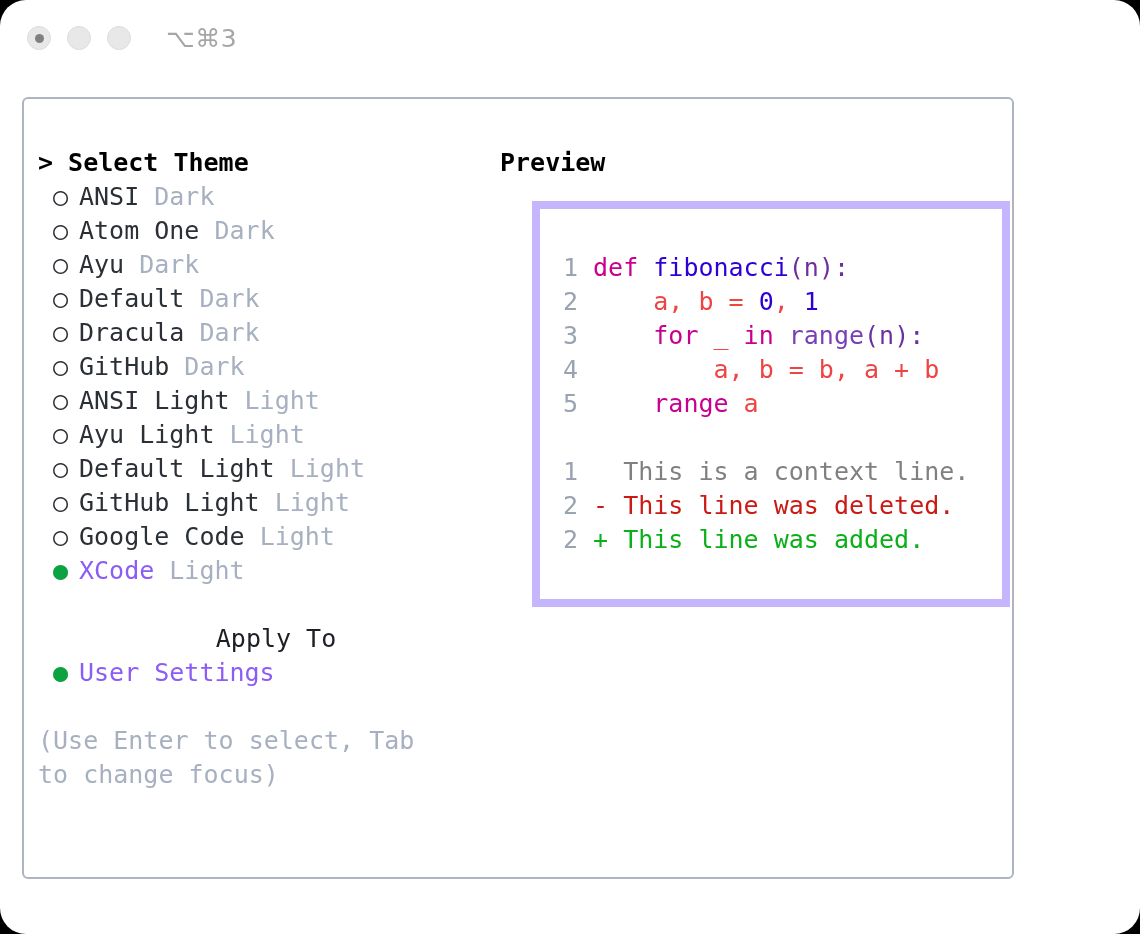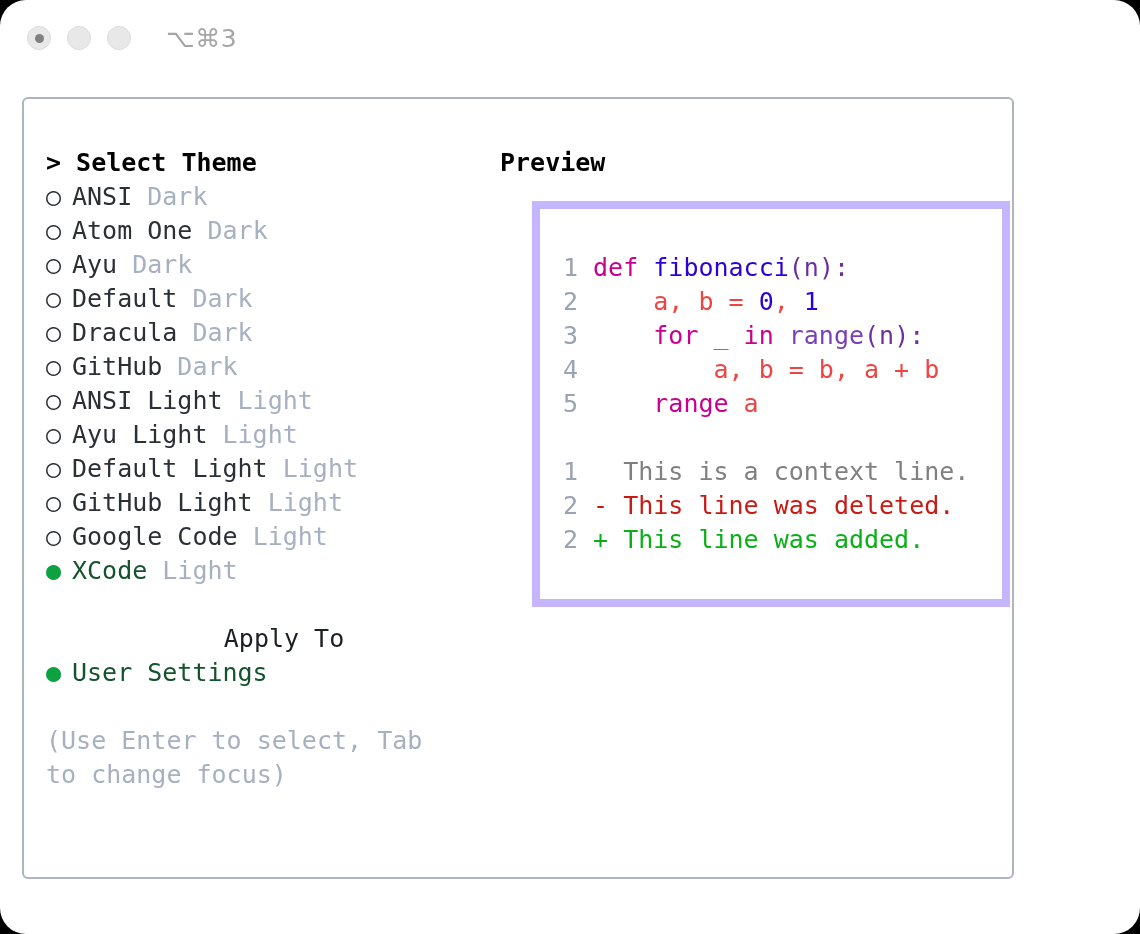--- a/index.html
+++ b/index.html
@@ -77,21 +77,21 @@
     height: 782px;
     border: 2px solid #aeb4c0;
     border-radius: 6px;
     box-sizing: border-box;
     background: #ffffff;
   }
 
   
   #left-col {
     position: absolute;
-    left: 22px;
+    left: 14px;
     top: 47px;
     width: 450px;
   }
   #right-col {
     position: absolute;
     left: 476px;
     top: 47px;
     width: 500px;
   }
 
@@ -101,29 +101,30 @@
     font-weight: bold;
     color: #000000;
     white-space: pre;
   }
 
   .opt-row {
     font-size: 25px;
     line-height: 34px;
     color: #2b2f36;
     white-space: pre;
+    margin-left: 15px;
   }
   .bullet {
     display: inline-block;
     width: 26px;
     white-space: pre;
   }
   .bullet.off { color: #2b2f36; }
   .bullet.on  { color: #0ba23f; }
-  .opt-name.selected { color: #14532d; }
+  .opt-name.selected { color: #8b5cf6; }
   .opt-kind {
     color: #a7b0c0;
   }
   .section-label {
     font-size: 25px;
     line-height: 34px;
     color: #1c1f24;
     white-space: pre;
     padding-left: 26px;
     text-align: center;

